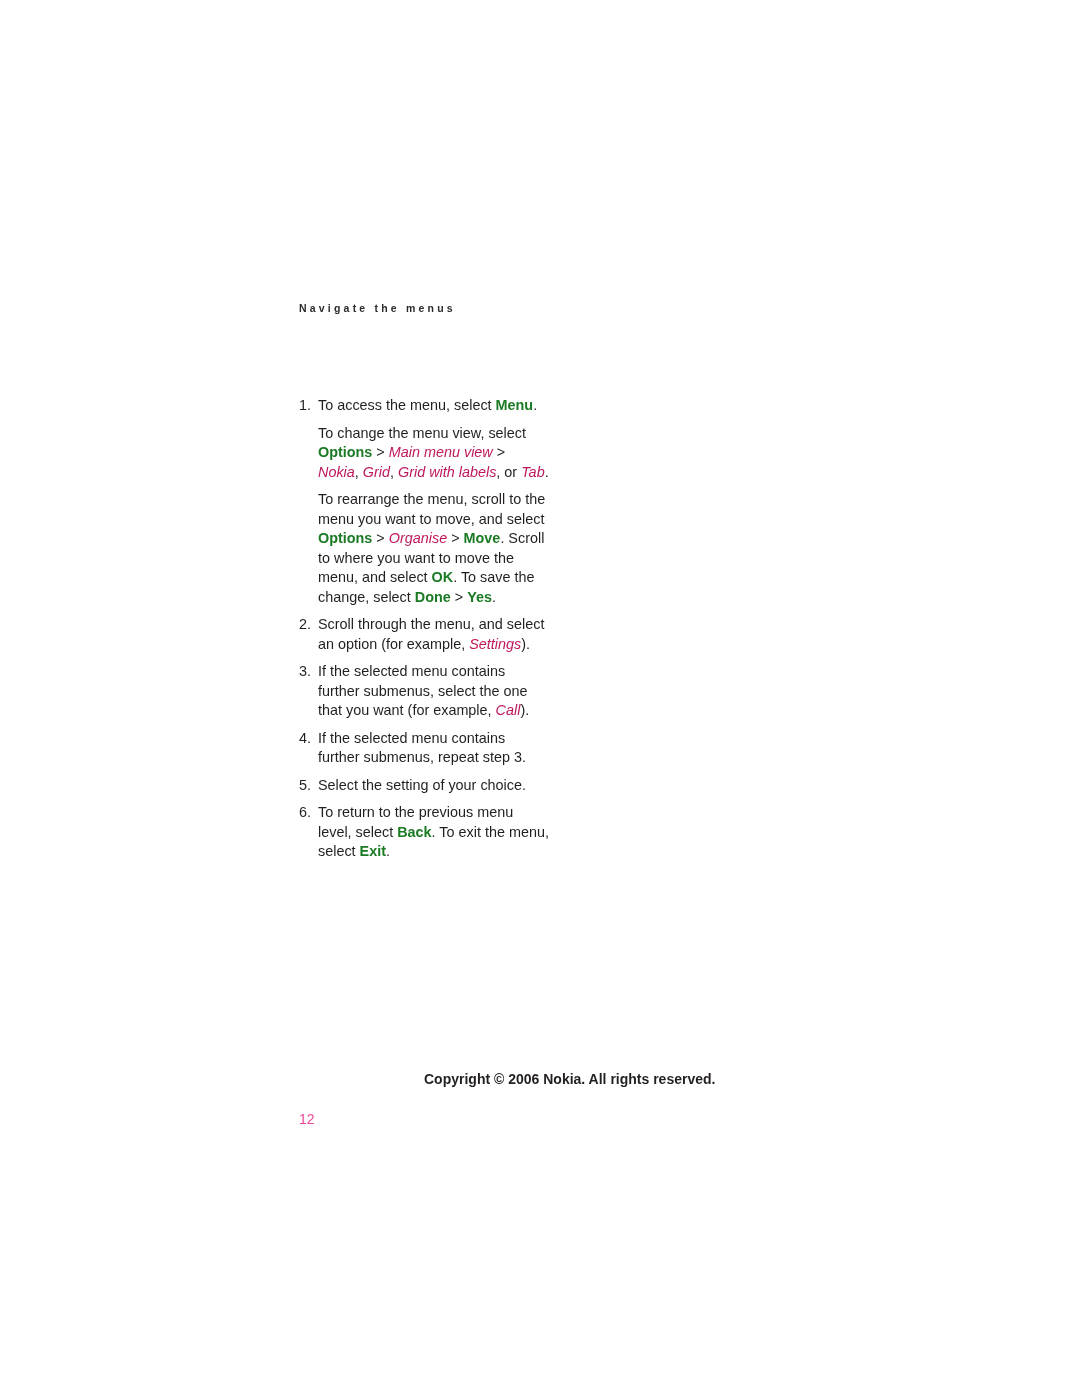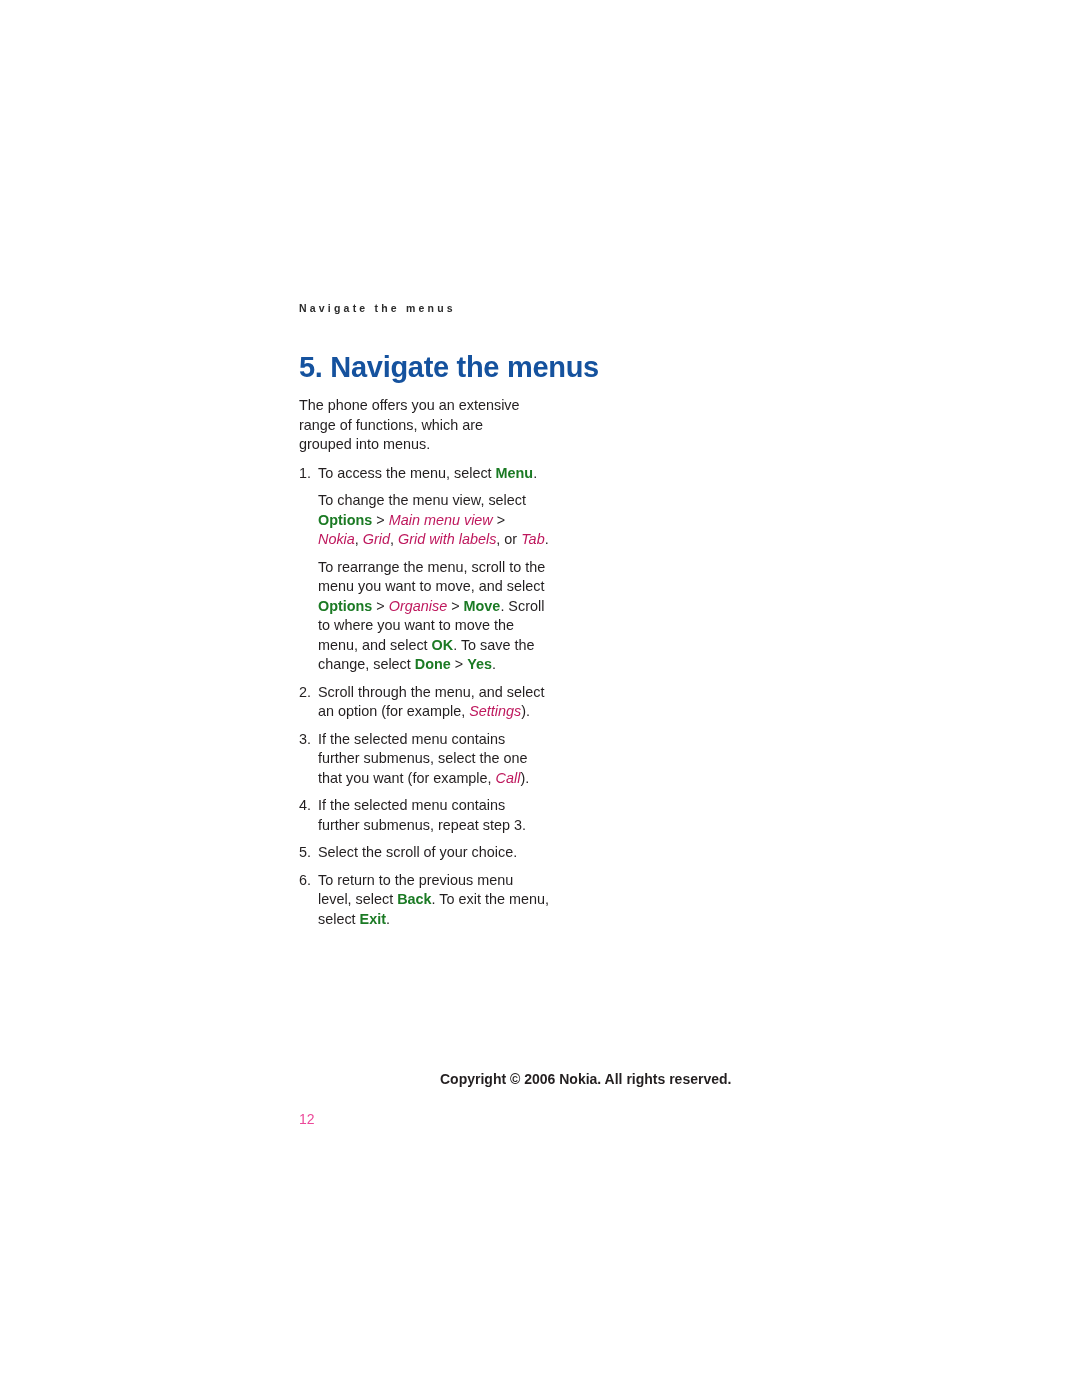--- a/index.html
+++ b/index.html
@@ -107,34 +107,31 @@
     margin-top: 40px;
   }
   .footer-copyright {
     position: absolute;
     left: 424px;
     top: 1071px;
     font-size: 14px;
     font-weight: bold;
     color: #231f20;
     white-space: nowrap;
-    margin-left: 16px;
   }
 </style>
 </head>
 <body>
 
 <div class="page">
 
   <div class="running-header">Navigate the menus</div>
 
-  <h1 class="chapter-title">5. Navigate the menus</h1>
 
   <div class="content">
-    <p class="intro">The phone offers you an extensive range of functions, which are grouped into menus.</p>
 
     <ol class="steps">
         <li>
           <span class="marker">1.</span>
           <div class="para"><span>To access the menu, select </span><span class="kw">Menu</span><span>.</span></div>
           <div class="para"><span>To change the menu view, select </span><span class="kw">Options</span><span> &gt; </span><span class="kwi">Main menu view</span><span> &gt; </span><span class="kwi">Nokia</span><span>, </span><span class="kwi">Grid</span><span>, </span><span class="kwi">Grid with labels</span><span>, or </span><span class="kwi">Tab</span><span>.</span></div>
           <div class="para"><span>To rearrange the menu, scroll to the menu you want to move, and select </span><span class="kw">Options</span><span> &gt; </span><span class="kwi">Organise</span><span> &gt; </span><span class="kw">Move</span><span>. Scroll to where you want to move the menu, and select </span><span class="kw">OK</span><span>. To save the change, select </span><span class="kw">Done</span><span> &gt; </span><span class="kw">Yes</span><span>.</span></div>
         </li>
         <li>
           <span class="marker">2.</span>
@@ -143,21 +140,21 @@
         <li>
           <span class="marker">3.</span>
           <div class="para"><span>If the selected menu contains further submenus, select the one that you want (for example, </span><span class="kwi">Call</span><span>).</span></div>
         </li>
         <li>
           <span class="marker">4.</span>
           <div class="para"><span>If the selected menu contains further submenus, repeat step 3.</span></div>
         </li>
         <li>
           <span class="marker">5.</span>
-          <div class="para"><span>Select the scroll of your choice.</span></div>
+          <div class="para"><span>Select the setting of your choice.</span></div>
         </li>
         <li>
           <span class="marker">6.</span>
           <div class="para"><span>To return to the previous menu level, select </span><span class="kw">Back</span><span>. To exit the menu, select </span><span class="kw">Exit</span><span>.</span></div>
         </li>
       </ol>
   </div>
 
   <div class="footer-page-number">12</div>
 

